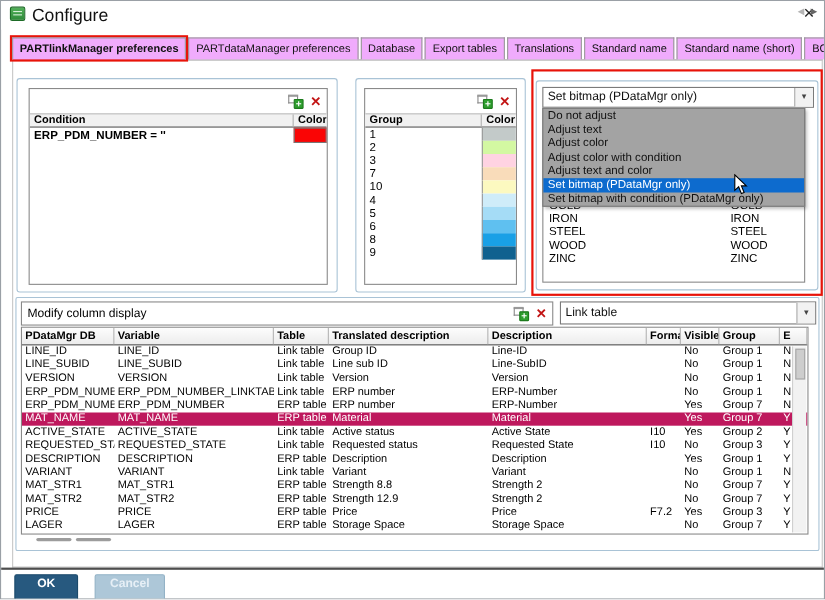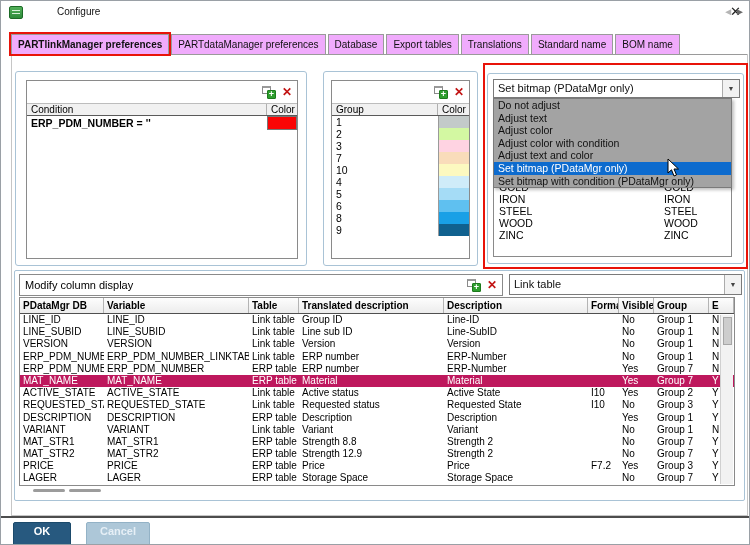--- a/index.html
+++ b/index.html
@@ -4,21 +4,21 @@
 <style>
   html,body{margin:0;padding:0;background:#fff;}
   *{box-sizing:border-box;font-family:"Liberation Sans",sans-serif;}
   .window{position:relative;width:750px;height:545px;background:#fff;border:1px solid #9aa0a6;overflow:hidden;}
 
   
   .titlebar{position:absolute;left:0;top:0;width:100%;height:26px;background:#fff;}
   .app-icon{position:absolute;left:8px;top:5px;width:14px;height:13px;border:1px solid #1c6b26;border-radius:2px;
     background:linear-gradient(#53b05a,#2e8b3a);}
   .app-icon::before{content:"";position:absolute;left:2px;top:3px;right:2px;height:1px;background:#d7f0d9;box-shadow:0 3px 0 #d7f0d9;}
-  .win-title{position:absolute;left:28px;top:5px;font-size:10px;color:#111;margin-left:28px;}
+  .win-title{position:absolute;left:28px;top:5px;font-size:16px;color:#111;}
   .close-btn{position:absolute;right:8px;top:3px;font-size:13px;color:#222;cursor:default;line-height:16px;}
 
   
   .tabbar{position:absolute;left:10px;top:31px;width:737px;height:23px;display:flex;align-items:flex-end;border-bottom:1px solid #9a9a9a;}
   .tab{height:20px;line-height:19px;padding:0 6px;font-size:10px;color:#111;background:#f0abfc;
        border:1px solid #9a9a9a;border-bottom:none;margin-right:2px;white-space:nowrap;}
   .tab.active{font-weight:bold;}
   .tab.annotated{box-shadow:0 0 0 2px #e81309;position:relative;z-index:3;}
   .tab-arrows{position:absolute;right:4px;top:5px;font-size:10px;color:#666;}
   .tab-arrows .prev{color:#b5b5b5;margin-right:2px;}
@@ -31,21 +31,21 @@
   .box1{left:14px;top:70px;width:292px;height:195px;}
   .box2{left:322px;top:70px;width:155px;height:195px;}
   .box3{left:486px;top:72px;width:257px;height:191px;}
   .red-rect{position:absolute;border:2px solid #e81309;pointer-events:none;z-index:6;}
   .red-rect.adjust{left:482px;top:62px;width:265px;height:206px;}
 
   
   .mini-table{position:absolute;border:1px solid #8a8a8a;background:#fff;overflow:hidden;}
   .mini-toolbar{height:22px;display:flex;justify-content:flex-end;align-items:center;gap:6px;padding:0 5px;}
   .mini-head{display:grid;height:13px;background:#f1f1f1;border-top:1px solid #bdbdbd;border-bottom:1px solid #5a5a5a;}
-  .mini-head span{font-size:10px;font-weight:normal;padding-left:4px;line-height:12px;border-right:1px solid #b0b0b0;overflow:hidden;white-space:nowrap;}
+  .mini-head span{font-size:10px;font-weight:bold;padding-left:4px;line-height:12px;border-right:1px solid #b0b0b0;overflow:hidden;white-space:nowrap;}
   .cond-row{display:grid;grid-template-columns:1fr 30px;height:14px;}
   .cond-row .txt{font-size:10.5px;line-height:14px;padding-left:4px;font-weight:bold;white-space:nowrap;overflow:hidden;}
   .cond-row .swatch{border:1px solid #777;}
   .grp-row{display:grid;grid-template-columns:1fr 31px;height:12px;}
   .grp-row .txt{font-size:10.5px;line-height:12px;padding-left:4px;white-space:nowrap;}
   .grp-row .swatch{border-left:1px solid #9a9a9a;}
 
   
   .icon-add{position:relative;width:14px;height:13px;display:inline-block;}
   .icon-add .sheet{position:absolute;left:0;top:0;width:9px;height:8px;border:1px solid #8a8a8a;background:#fff;border-top:2px solid #9a9a9a;}
@@ -116,20 +116,21 @@
     <div class="close-btn">✕</div>
   </div>
 
   <div class="tabbar" id="tabbar">
       <div class="tab active annotated">PARTlinkManager preferences</div>
       <div class="tab">PARTdataManager preferences</div>
       <div class="tab">Database</div>
       <div class="tab">Export tables</div>
       <div class="tab">Translations</div>
       <div class="tab">Standard name</div>
+      <div class="tab">Standard name (short)</div>
       <div class="tab">BOM name</div>
     </div>
   <div class="tab-arrows">
     <span class="prev">◄</span><span class="next">►</span>
   </div>
   <div class="pane"></div>
 
   <div class="groupbox box1">
     <div class="badge">Set row color</div>
     <div class="mini-table" style="left:10px;top:8px;width:272px;height:179px;">

